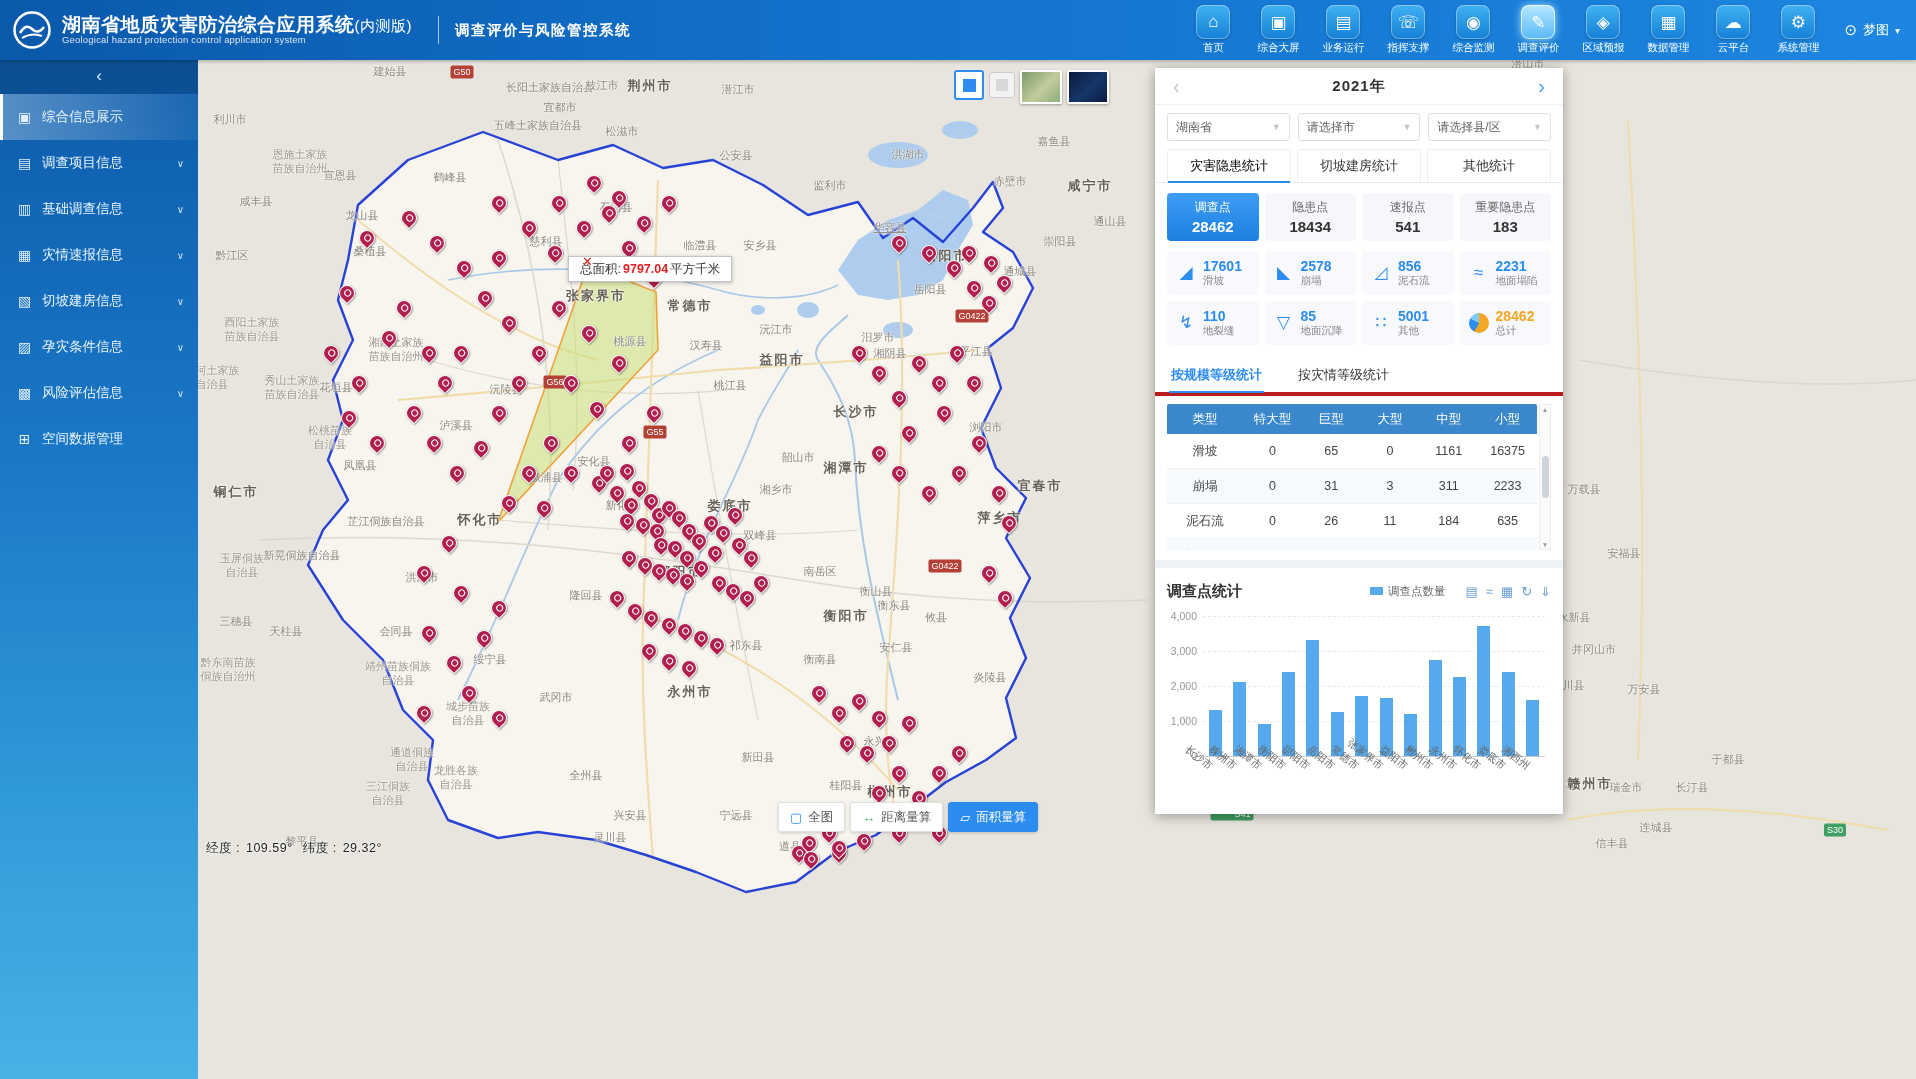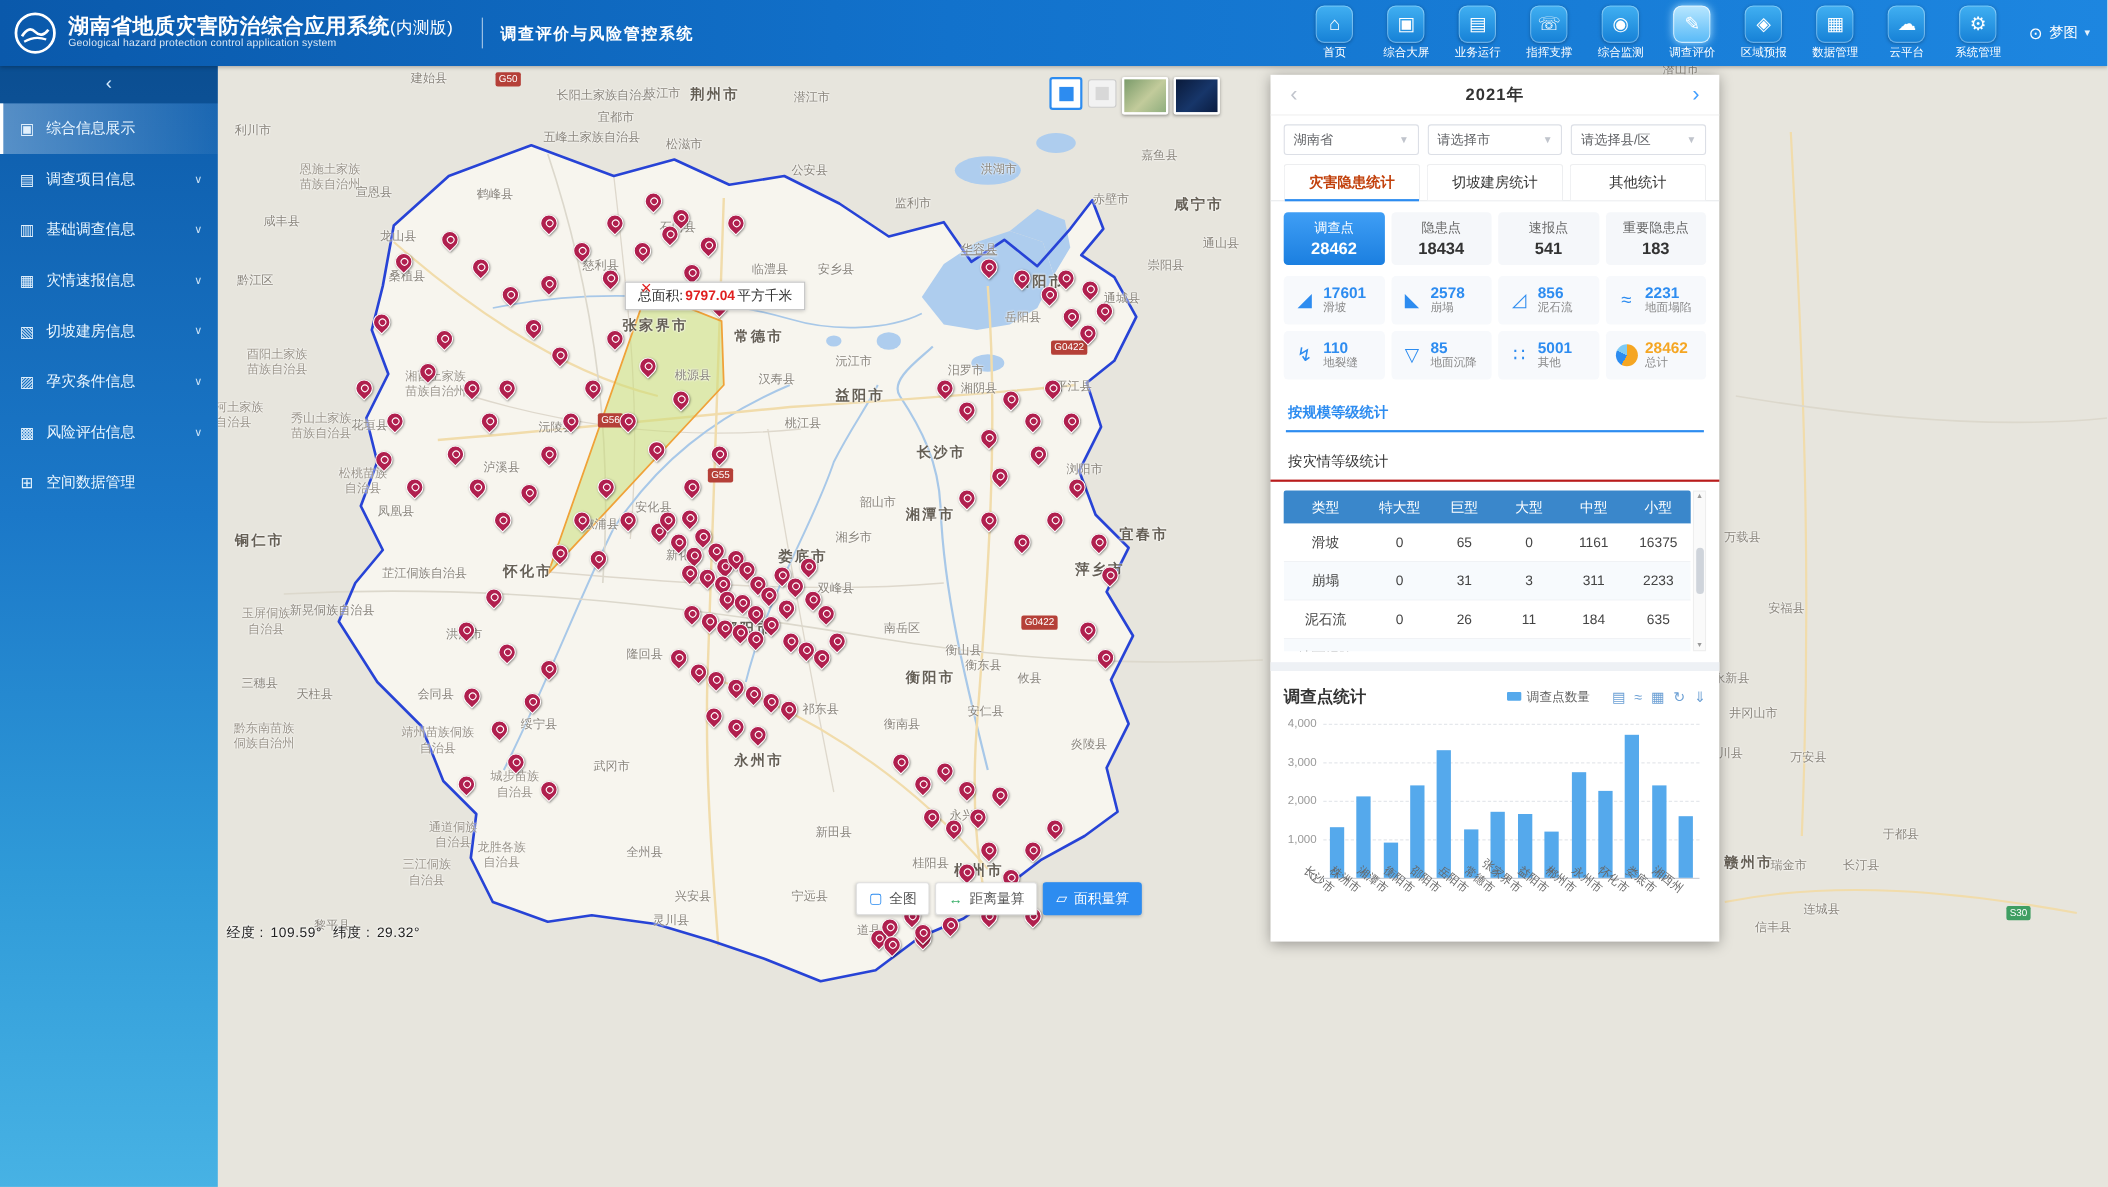--- a/index.html
+++ b/index.html
@@ -97,38 +97,38 @@
   .year{font-size:15px;color:#333;font-weight:600;letter-spacing:1px;}
   .select-row{display:flex;gap:8px;padding:8px 12px;}
   .sel{flex:1;height:26px;border:1px solid #dcdfe6;border-radius:3px;background:#fff;
     display:flex;align-items:center;justify-content:space-between;padding:0 8px;
     color:#606266;font-size:12px;cursor:pointer;white-space:nowrap;}
   .sel i{color:#c0c4cc;font-style:normal;font-size:9px;margin-left:4px;}
   .tab-row{display:flex;gap:6px;padding:0 12px;border-bottom:1px solid #e8eaed;}
   .ptab{flex:1;height:32px;display:flex;align-items:center;justify-content:center;font-size:13px;
     color:#333;background:#fff;border:1px solid #edeef0;border-bottom:none;
     border-radius:3px 3px 0 0;cursor:pointer;position:relative;white-space:nowrap;}
-  .ptab.active{color:#c2410c;font-weight:700;}
+  .ptab.active{color:#000000;font-weight:400;}
   .ptab.active::after{content:'';position:absolute;bottom:-1px;left:0;right:0;height:2px;background:#2d8cf0;}
   .card-row{display:flex;gap:6px;padding:10px 12px 6px;}
   .scard{flex:1;height:48px;border-radius:4px;background:#f5f7fa;cursor:pointer;
     display:flex;flex-direction:column;align-items:center;justify-content:center;}
   .scard .lb{font-size:12px;color:#666;white-space:nowrap;}
   .scard .vl{font-size:15px;font-weight:700;color:#333;margin-top:2px;}
   .scard.active{background:linear-gradient(180deg,#3f9ef5,#1b7fe0);}
   .scard.active .lb,.scard.active .vl{color:#fff;}
   .icon-grid{display:grid;grid-template-columns:repeat(4,1fr);gap:6px;padding:4px 12px 10px;}
   .istat{height:44px;background:#f7f9fc;border-radius:4px;display:flex;align-items:center;gap:7px;padding:0 4px 0 9px;}
   .mini{width:20px;height:20px;color:#2d8cf0;font-size:17px;line-height:20px;text-align:center;flex:0 0 auto;}
   .mini.pie{border-radius:50%;background:conic-gradient(#f5a623 0 58%,#2d8cf0 58% 82%,#7ecbf5 82% 100%);}
   .istat .col{display:flex;flex-direction:column;min-width:0;}
   .istat .num{font-size:14px;font-weight:700;color:#2d8cf0;line-height:15px;}
   .istat .num.orange{color:#f5a623;}
   .istat .lbl{font-size:10.5px;color:#888;line-height:13px;white-space:nowrap;}
-  .subtab-row{display:flex;gap:12px;padding:4px 14px 0;border-bottom:2px solid #b91c1c;flex-direction:column;}
+  .subtab-row{display:flex;gap:32px;padding:4px 14px 0;border-bottom:4px solid #b91c1c;}
   .stab{font-size:13px;color:#333;padding:7px 2px;cursor:pointer;white-space:nowrap;}
   .stab.active{color:#2d8cf0;font-weight:600;border-bottom:2px solid #2d8cf0;margin-bottom:-1px;}
   .table-wrap{position:relative;margin:8px 12px 0;padding-right:14px;}
   .thead{display:flex;background:#3a87cb;color:#fff;height:30px;align-items:center;border-radius:2px 2px 0 0;}
   .thead .c,.trow .c{flex:1;text-align:center;font-size:12.5px;white-space:nowrap;overflow:hidden;}
   .thead .c:first-child,.trow .c:first-child{flex:0 0 76px;}
   .tbody{height:116px;overflow:hidden;}
   .trow{display:flex;height:34px;align-items:center;color:#444;border-bottom:1px solid #f0f2f5;background:#fff;}
   .trow:nth-child(even){background:#f7fafd;}
   .tscroll{position:absolute;right:0;top:0;width:12px;height:146px;background:#fafafa;border:1px solid #eee;
@@ -278,21 +278,21 @@
         <div class="mlabel county" style="left: 224px; top: 518px;">洪江市</div>
         <div class="mlabel county" style="left: 198px; top: 572px;">会同县</div>
         <div class="mlabel county" style="left: 88px; top: 572px;">天柱县</div>
         <div class="mlabel county" style="left: 38px; top: 562px;">三穗县</div>
         <div class="mlabel region" style="left: 200px; top: 614px;">靖州苗族侗族
 自治县</div>
         <div class="mlabel county" style="left: 292px; top: 600px;">绥宁县</div>
         <div class="mlabel region" style="left: 270px; top: 654px;">城步苗族
 自治县</div>
         <div class="mlabel county" style="left: 358px; top: 638px;">武冈市</div>
-        <div class="mlabel region" style="left: 30px; top: 610px; margin-left: 12px;">黔东南苗族
+        <div class="mlabel region" style="left: 30px; top: 610px;">黔东南苗族
 侗族自治州</div>
         <div class="mlabel region" style="left: 214px; top: 700px;">通道侗族
 自治县</div>
         <div class="mlabel region" style="left: 258px; top: 718px;">龙胜各族
 自治县</div>
         <div class="mlabel region" style="left: 190px; top: 734px;">三江侗族
 自治县</div>
         <div class="mlabel county" style="left: 104px; top: 782px;">黎平县</div>
         <div class="mlabel county" style="left: 622px; top: 512px;">南岳区</div>
         <div class="mlabel county" style="left: 678px; top: 532px;">衡山县</div>

